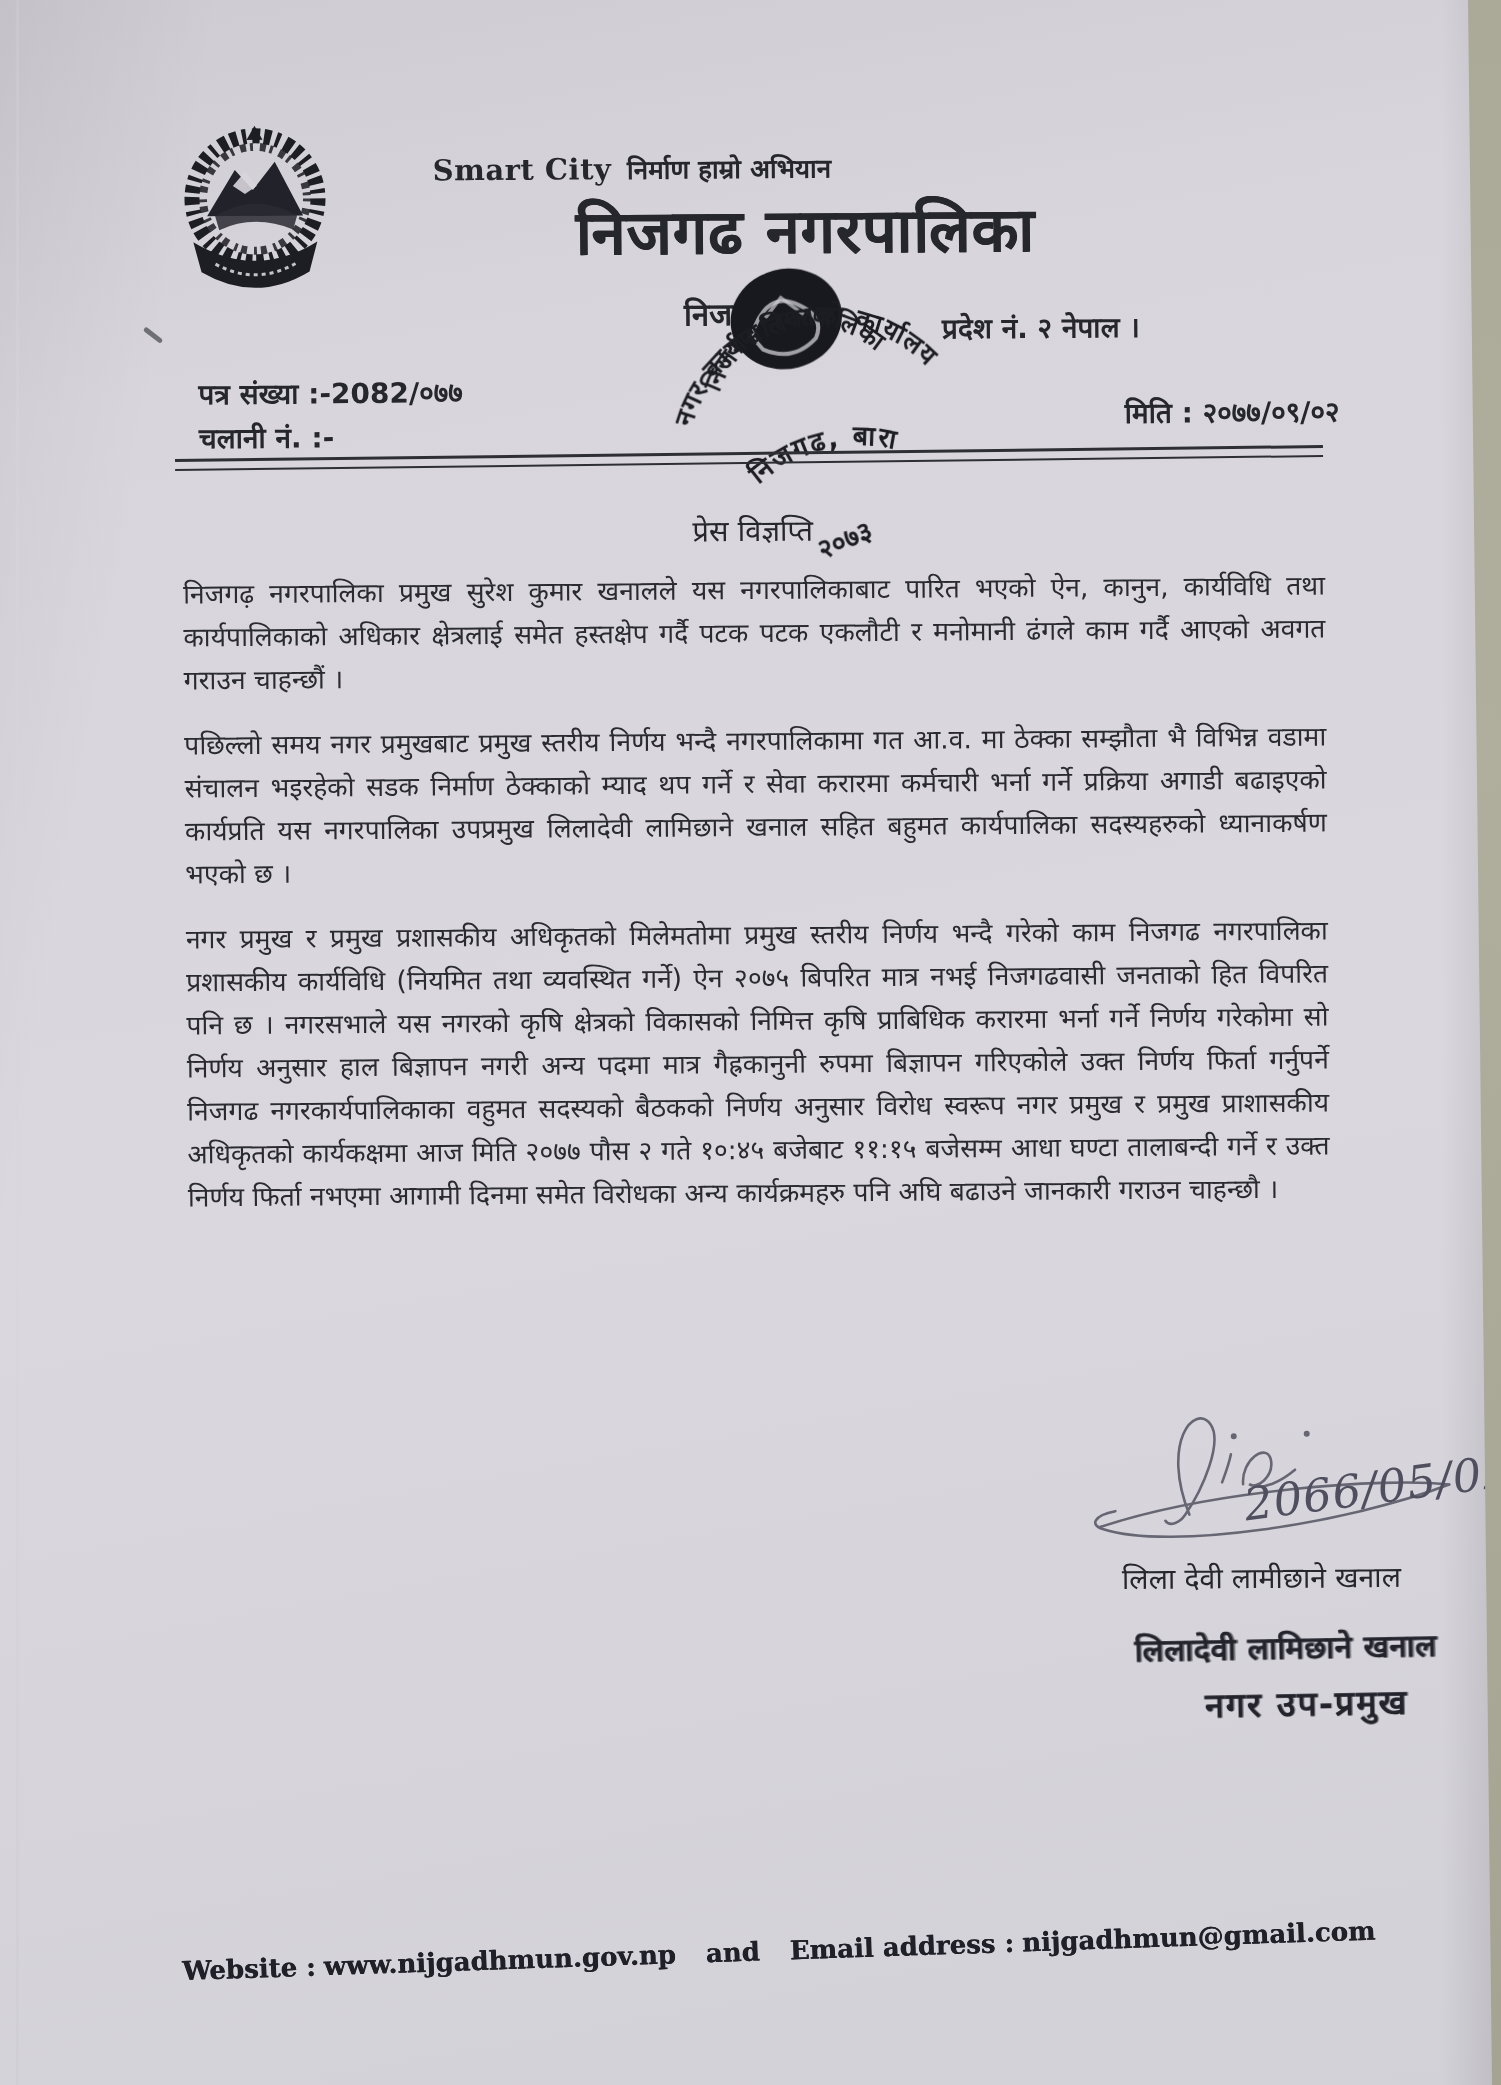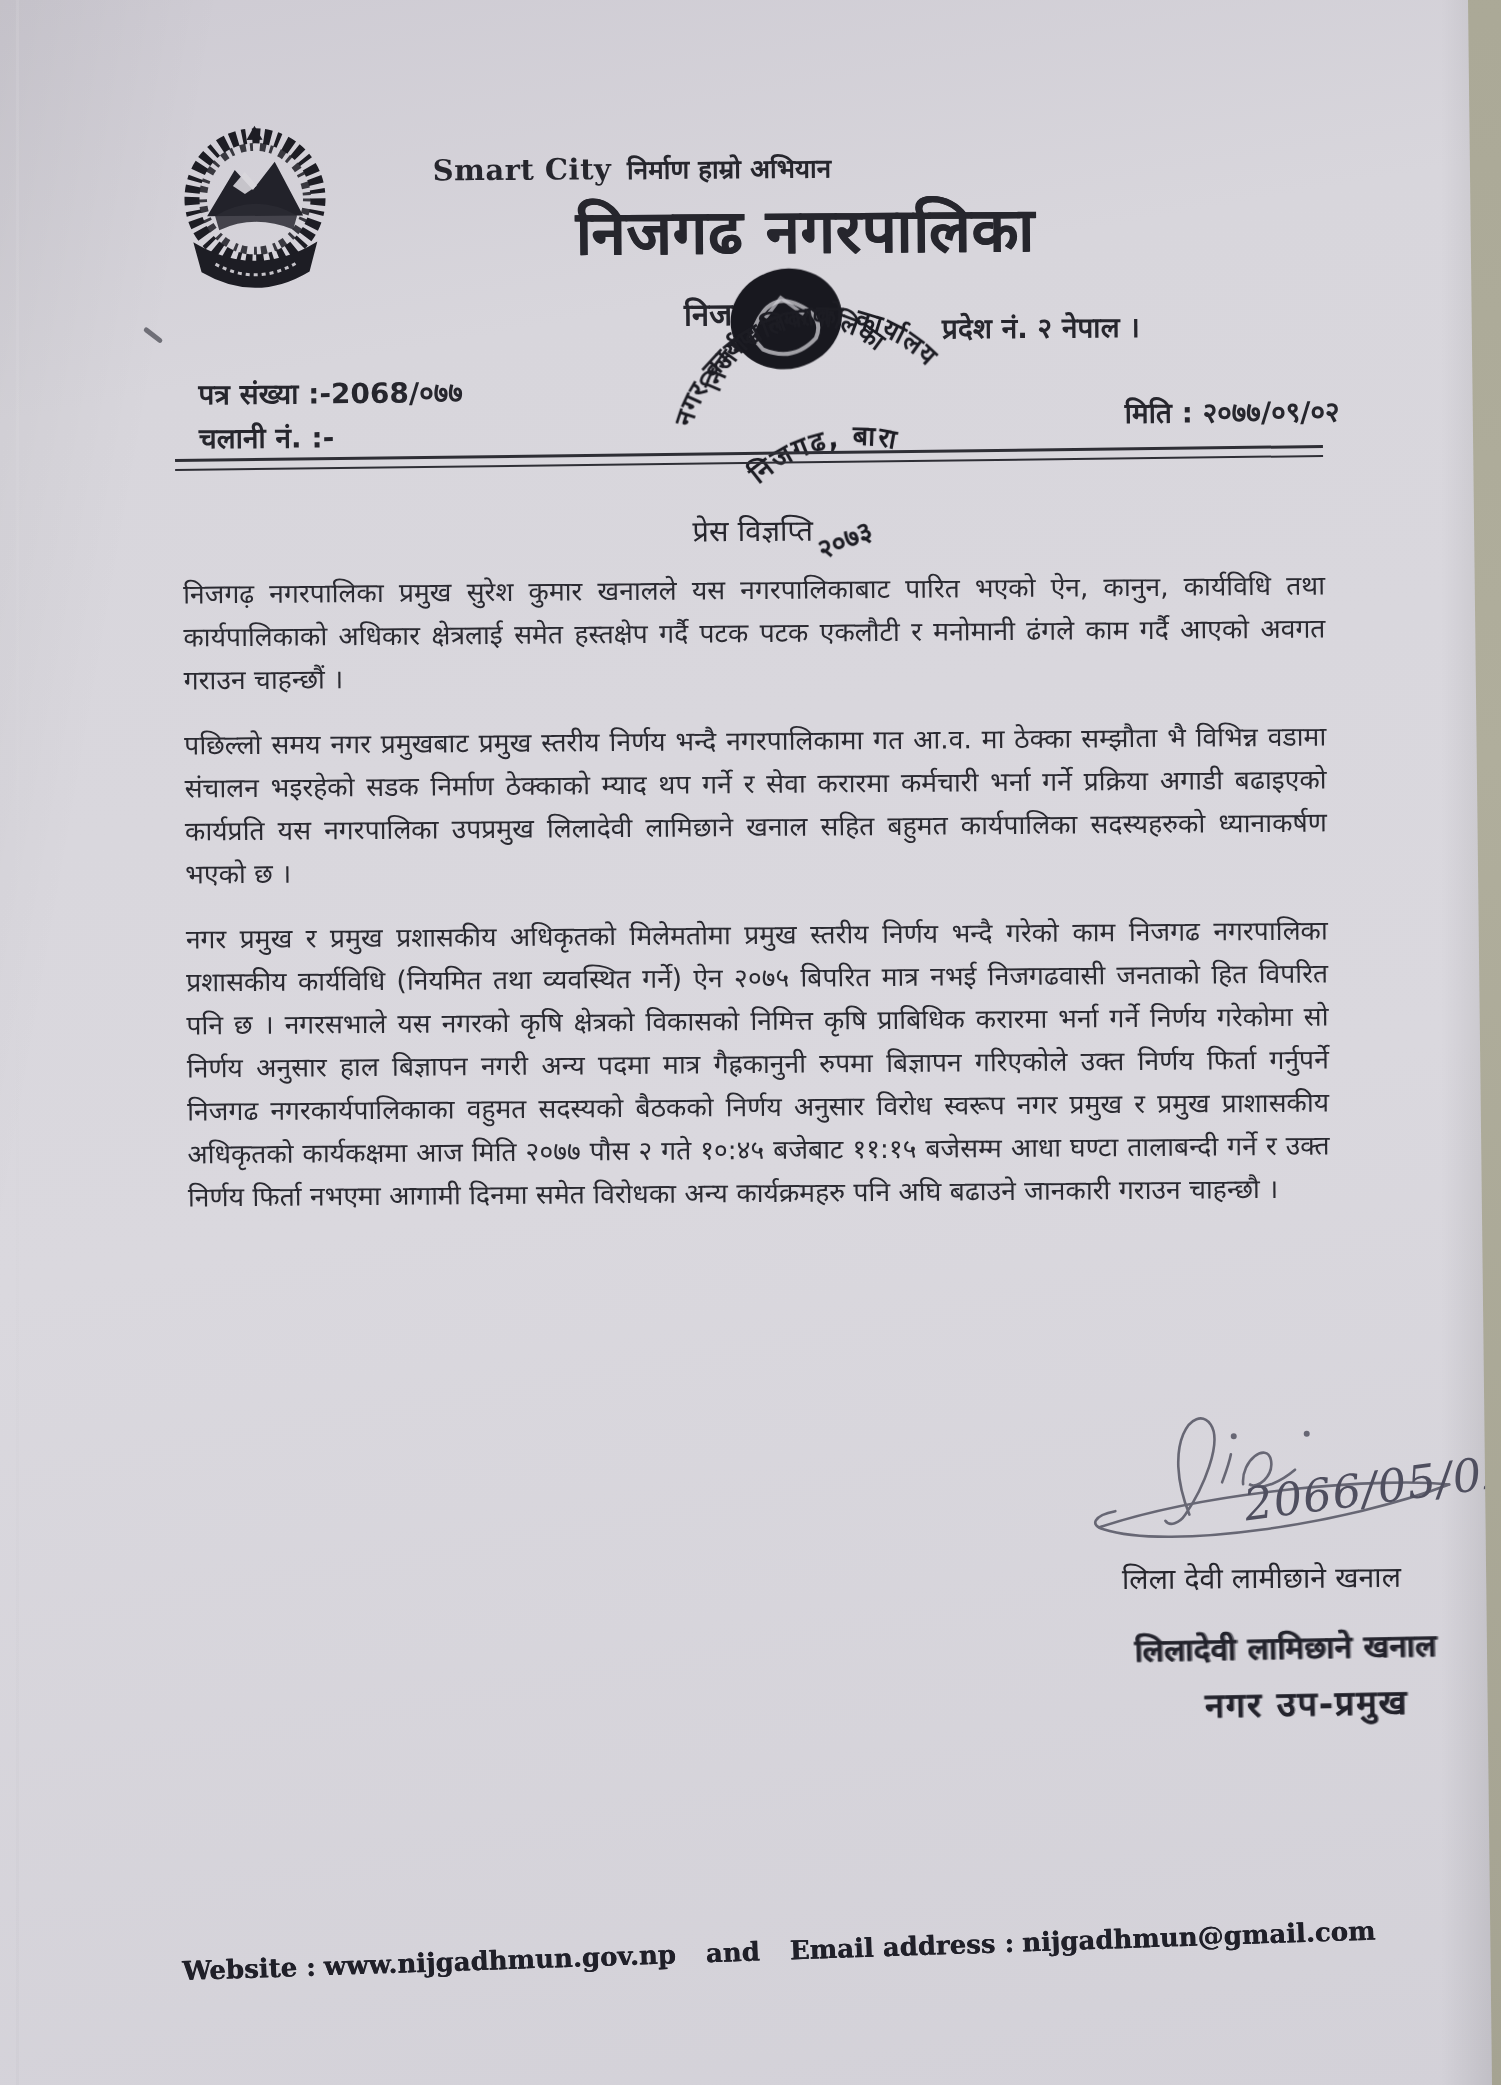--- a/index.html
+++ b/index.html
@@ -104,21 +104,21 @@
           <textPath href="#arc2" startOffset="50%" text-anchor="middle">नगर कार्यपालिकाको कार्यालय</textPath>
         </text>
         <text font-size="27" letter-spacing="2">
           <textPath href="#arc3" startOffset="50%" text-anchor="middle">निजगढ, बारा</textPath>
         </text>
         <text x="215" y="316" font-size="27" text-anchor="middle" transform="rotate(-8 215 316)">२०७३</text>
       </g>
     </svg>
 
     <div class="abs letter-no">
-      <span>पत्र संख्या :-</span><span>2068/०७७</span>
+      <span>पत्र संख्या :-</span><span>2082/०७७</span>
     </div>
     <div class="abs dispatch-no">
       <span>चलानी नं. :-</span>
     </div>
     <div class="abs date-line">
       <span>मिति :</span>
       <span>२०७७/०९/०२</span>
     </div>
     <div class="abs mark1"></div>
     <div class="abs rule"></div>

